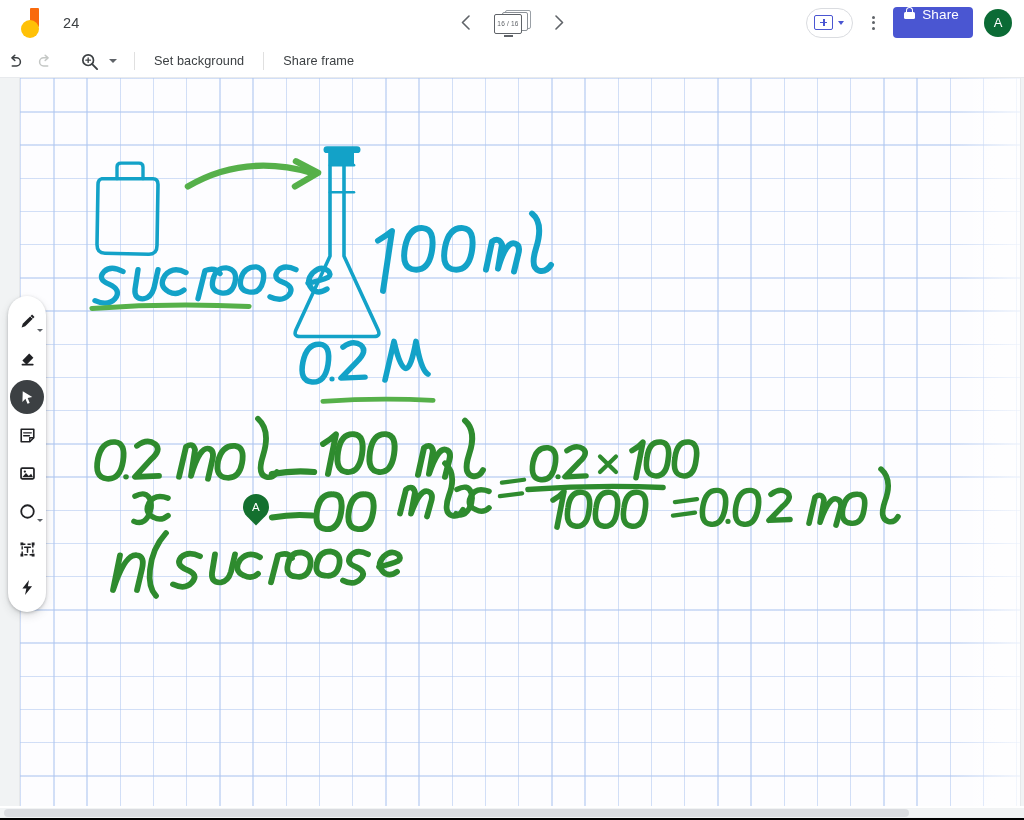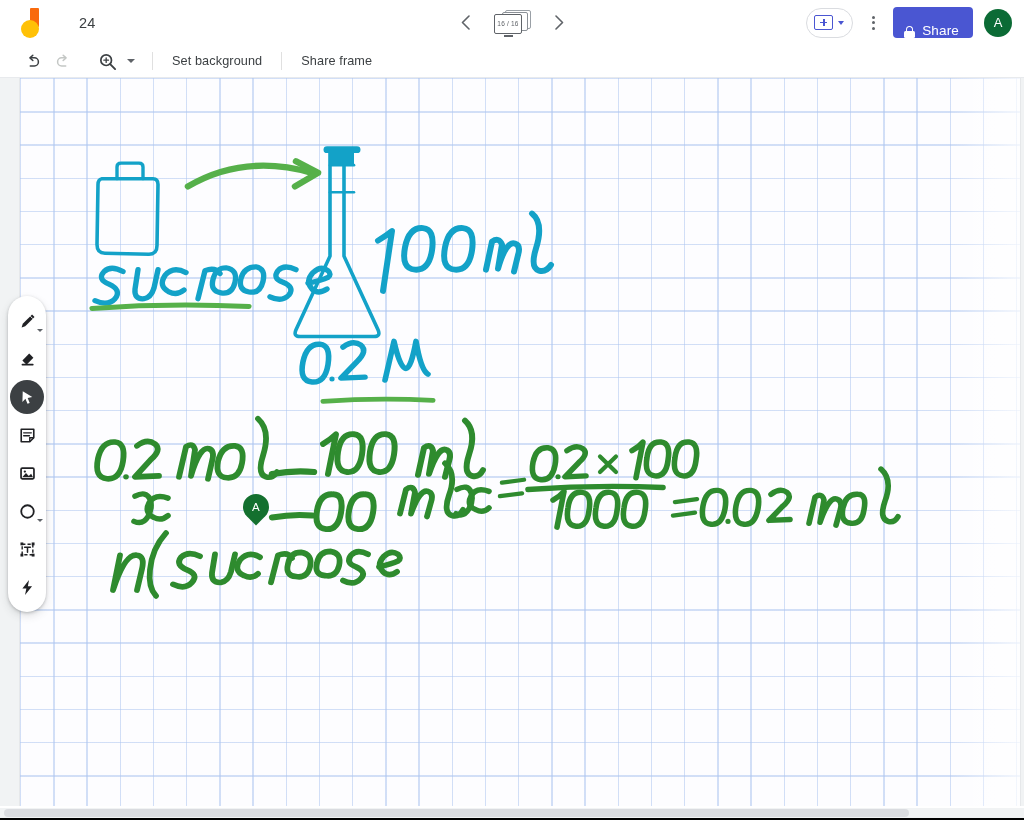--- a/index.html
+++ b/index.html
@@ -12,21 +12,21 @@
   .app { position: relative; width: 1024px; height: 820px; display: flex; flex-direction: column; }
 
   
   .topbar {
     height: 45px; flex: 0 0 45px;
     display: flex; align-items: center;
     background: #ffffff;
     padding: 0 12px 0 18px;
     position: relative; z-index: 40;
   }
-  .brand { display: flex; align-items: center; gap: 30px; }
+  .brand { display: flex; align-items: center; gap: 14px; }
   .jam-logo { position: relative; width: 26px; height: 30px; }
   .jam-logo .bar {
     position: absolute; left: 12px; top: 0;
     width: 9px; height: 19px; background: #F96A0D; border-radius: 1px;
   }
   .jam-logo .dot {
     position: absolute; left: 3px; top: 12px;
     width: 18px; height: 18px; background: #FFC107; border-radius: 50%;
   }
   .doc-title {
@@ -92,21 +92,21 @@
   .caret-dn {
     width: 0; height: 0; border-left: 3.5px solid transparent; border-right: 3.5px solid transparent;
     border-top: 4px solid #4a56d2;
   }
   .kebab {
     width: 28px; height: 30px; display: flex; flex-direction: column; align-items: center;
     justify-content: center; gap: 2.5px; cursor: pointer; background: none; border: none;
   }
   .kebab i { width: 3px; height: 3px; background: #5f6368; border-radius: 50%; display: block; }
   .share-btn {
-    display: flex; align-items: flex-end; gap: 7px;
+    display: flex; align-items: flex-start; gap: 7px;
     height: 31px; padding: 0 14px 0 11px;
     background: #4a56d2; color: #fff; border: none; border-radius: 4px;
     font-size: 13.5px; font-family: "Liberation Sans", sans-serif; cursor: pointer;
     letter-spacing: .15px;
   }
   .lock-ico { width: 11px; height: 12px; position: relative; }
   .lock-ico .shackle {
     position: absolute; top: 0; left: 2.2px; width: 6.5px; height: 5px;
     border: 1.5px solid #fff; border-bottom: none; border-radius: 4px 4px 0 0;
   }
@@ -118,21 +118,21 @@
     width: 28px; height: 28px; border-radius: 50%;
     background: #0B6B35; color: #fff; font-size: 13px;
     display: flex; align-items: center; justify-content: center;
     margin-left: 5px; cursor: pointer; font-weight: 500;
   }
 
   
   .subbar {
     height: 33px; flex: 0 0 33px;
     display: flex; align-items: center; gap: 0;
-    padding-left: 18px; background: #fff;
+    background: #fff;
     border-bottom: 1px solid #e8eaed; position: relative; z-index: 30;
   }
   .ico-btn {
     width: 30px; height: 28px; display: flex; align-items: center; justify-content: center;
     background: none; border: none; cursor: pointer; color: #3c4043;
   }
   .ico-btn.disabled { color: #c4c7c5; cursor: default; }
   .ico-btn svg { display: block; }
   .zoom-group { display: flex; align-items: center; margin-left: 14px; }
   .zoom-caret {

